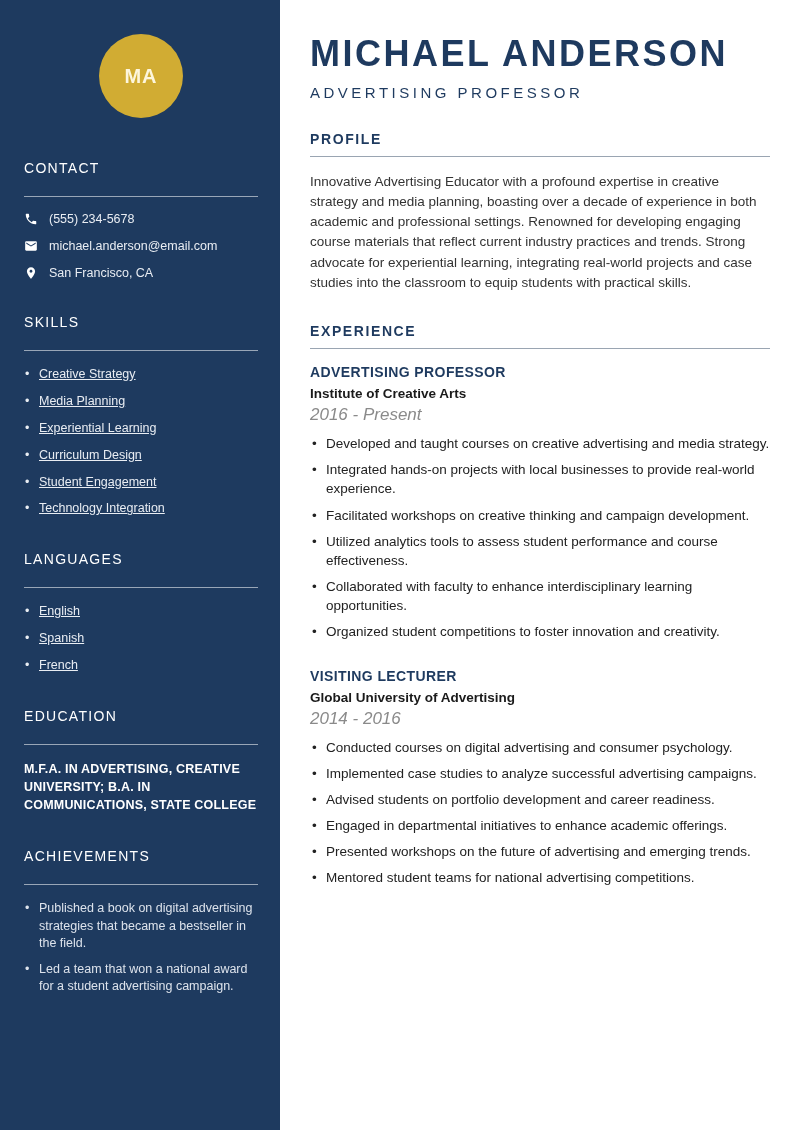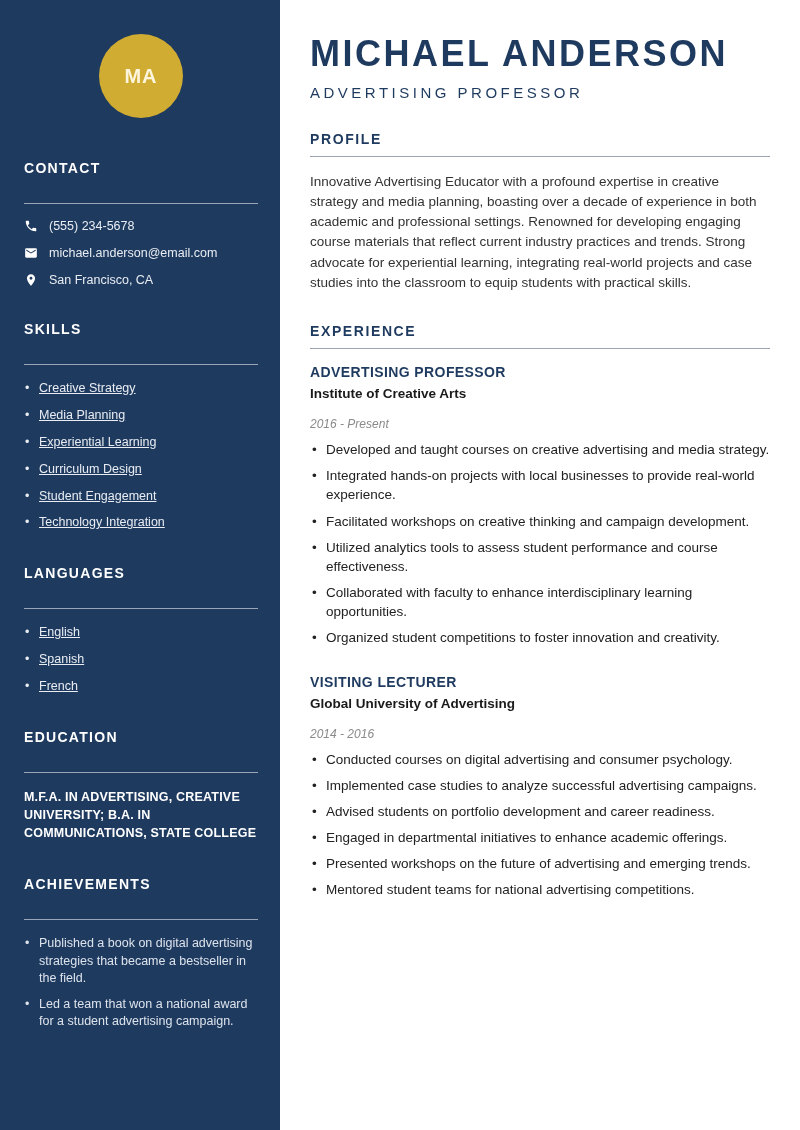--- a/index.html
+++ b/index.html
@@ -22,22 +22,22 @@
   }
   .avatar-wrap { display: flex; justify-content: center; margin-bottom: 42px; }
   .avatar {
     width: 84px; height: 84px; border-radius: 50%;
     background: #d1ac33;
     display: flex; align-items: center; justify-content: center;
     font-size: 20px; font-weight: bold; color: #fdf6dd; letter-spacing: 1px;
   }
   .side-section { margin-bottom: 34px; }
   .side-title {
-    font-size: 14px; font-weight: bold; letter-spacing: 1.3px; color: #ffffff;
-    padding-bottom: 27px; border-bottom: 1px solid rgba(255,255,255,0.55);
+    font-size: 14px; font-weight: normal; letter-spacing: 1.3px; color: #ffffff;
+    padding-bottom: 20px; border-bottom: 1px solid rgba(255,255,255,0.55);
     margin-bottom: 15px;
   }
   .contact-item { display: flex; align-items: center; margin-bottom: 13px; }
   .contact-icon { width: 14px; height: 14px; margin-right: 11px; flex: none; }
   .contact-icon svg { width: 14px; height: 14px; fill: #ffffff; display: block; }
   .contact-text { font-size: 12.5px; color: #e9edf3; }
 
   ul.side-list { list-style: none; }
   ul.side-list li {
     position: relative; padding-left: 15px;
@@ -72,21 +72,21 @@
   .section { margin-top: 30px; }
   .section-title {
     font-size: 14px; font-weight: bold; color: #1e3a5f; letter-spacing: 1.6px;
   }
   .rule { border: none; border-top: 1px solid #9aa5b2; margin: 9px 0 15px 0; }
   .profile-text { font-size: 13.5px; color: #333333; line-height: 1.5; }
 
   .job { margin-top: 6px; margin-bottom: 26px; }
   .job-role { font-size: 14px; font-weight: bold; color: #1e3a5f; letter-spacing: 0.4px; }
   .job-company { font-size: 13.5px; font-weight: bold; color: #1a1a1a; margin-top: 6px; }
-  .job-dates { font-size: 12px; font-style: italic; color: #8a8a8a; margin-top: 16px; }
+  .job-dates { font-size: 17px; font-style: italic; color: #8a8a8a; margin-top: 4px; }
   ul.job-bullets { list-style: none; margin-top: 9px; }
   ul.job-bullets li {
     position: relative; padding-left: 16px;
     font-size: 13.5px; color: #222222;
     line-height: 1.42; margin-bottom: 7px;
   }
   ul.job-bullets li::before { content: "•"; position: absolute; left: 2px; color: #222222; }
 </style>
 </head>
 <body>

